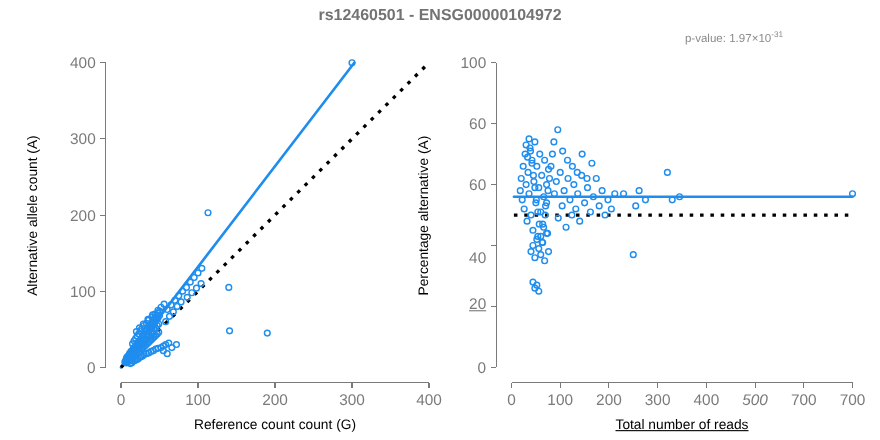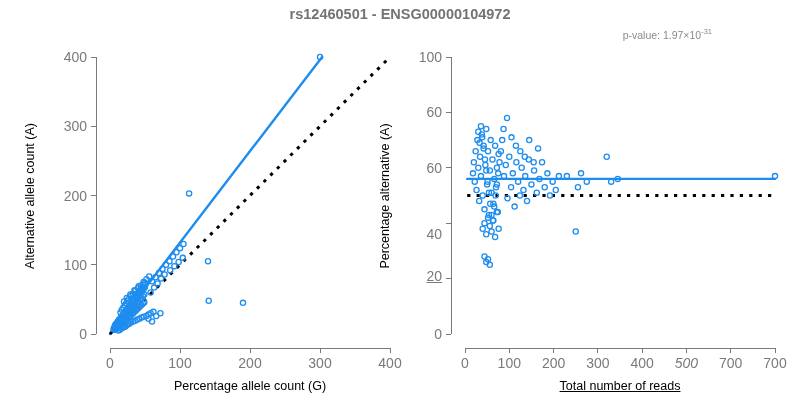--- a/index.html
+++ b/index.html
@@ -212,21 +212,21 @@
           <circle cx="208.7" cy="300.76" r="2.6" fill="none" stroke="#1f8dee" stroke-width="1.3"></circle>
           <circle cx="243" cy="302.8375" r="2.6" fill="none" stroke="#1f8dee" stroke-width="1.3"></circle>
           <circle cx="320" cy="57" r="2.6" fill="none" stroke="#1f8dee" stroke-width="1.3"></circle>
           <circle cx="148.5" cy="318.765" r="2.6" fill="none" stroke="#1f8dee" stroke-width="1.3"></circle>
           <circle cx="152" cy="321.535" r="2.6" fill="none" stroke="#1f8dee" stroke-width="1.3"></circle>
           <circle cx="156.2" cy="315.995" r="2.6" fill="none" stroke="#1f8dee" stroke-width="1.3"></circle>
           <circle cx="160.4" cy="313.225" r="2.6" fill="none" stroke="#1f8dee" stroke-width="1.3"></circle>
         </g>
       </svg>
     <div class="axis-label ylab" id="ylab-left" style="left: 23px; top: 195.5px; transform: rotate(-90deg) translateX(-50%);">Alternative allele count (A)</div>
-    <div class="axis-label" id="xlab-left" style="left: 250px; top: 379px; transform: translateX(-50%);">Percentage allele count (G)</div>
+    <div class="axis-label" id="xlab-left" style="left: 250px; top: 379px; transform: translateX(-50%);">Reference count count (G)</div>
   <div class="tick-text tick-x" style="left: 80px; top: 355px; width: 60px;">0</div>
       <div class="tick-text tick-x" style="left: 150px; top: 355px; width: 60px;">100</div>
       <div class="tick-text tick-x" style="left: 220px; top: 355px; width: 60px;">200</div>
       <div class="tick-text tick-x" style="left: 290px; top: 355px; width: 60px;">300</div>
       <div class="tick-text tick-x" style="left: 360px; top: 355px; width: 60px;">400</div>
       <div class="tick-text tick-y" style="left: 29px; top: 326px; width: 58px;">0</div>
       <div class="tick-text tick-y" style="left: 29px; top: 256.75px; width: 58px;">100</div>
       <div class="tick-text tick-y" style="left: 29px; top: 187.5px; width: 58px;">200</div>
       <div class="tick-text tick-y" style="left: 29px; top: 118.25px; width: 58px;">300</div>
       <div class="tick-text tick-y" style="left: 29px; top: 49px; width: 58px;">400</div>

